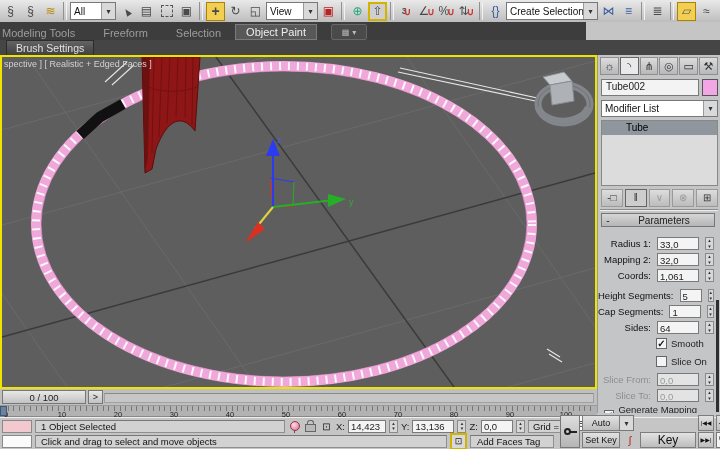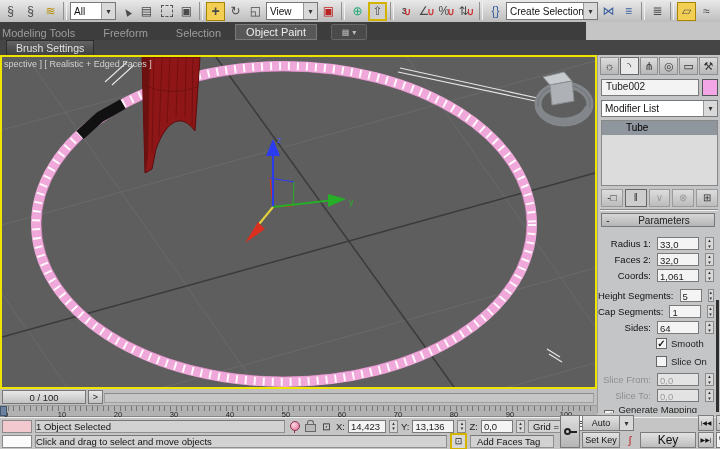--- a/index.html
+++ b/index.html
@@ -87,21 +87,21 @@
   .tick{position:absolute;top:4px;transform:translateX(-50%);font-size:7.5px;color:#222}
   #tb-marker{position:absolute;left:0;top:0;width:7px;height:10px;background:#6b82a0;border:1px solid #44576e;box-sizing:border-box}
   
   #srow1{position:absolute;left:0;top:417px;width:720px;height:16px;display:flex;align-items:center;gap:3px;
     background:#c5c5c5;border-top:1px solid #efefef}
   #srow2{position:absolute;left:0;top:433px;width:720px;height:16px;display:flex;align-items:center;gap:3px;background:#c5c5c5}
   .mini{width:30px;height:13px;border:1px solid #8a8a8a;box-sizing:border-box;flex:0 0 auto;margin-left:2px}
   #mini-pink{background:#f2c9ce}
   #mini-white{background:#fbfbfb}
   .sfield{height:13px;background:#d2d2d2;border:1px solid #8f8f8f;border-top-color:#777;
-    font-size:9.5px;line-height:12px;box-sizing:border-box;flex:0 0 auto;color:#111}
+    font-size:9.5px;line-height:12px;padding-left:5px;box-sizing:border-box;flex:0 0 auto;color:#111}
   #sel-status{width:250px}
   #prompt-field{width:412px}
   .sico{width:13px;height:13px;flex:0 0 auto;display:flex;align-items:center;justify-content:center}
   .coordlbl{font-size:9.5px;flex:0 0 auto}
   .coordfield{width:38px;height:13px;background:#f4f4f4;border:1px solid #7a7a7a;font-size:9.5px;
     line-height:12px;padding-left:2px;box-sizing:border-box;flex:0 0 auto}
   #grid-status{width:50px;padding-left:4px}
   
   .balloon{width:8px;height:8px;border-radius:50%;background:radial-gradient(circle at 35% 35%,#ffd9e4,#e0688c);
     border:1px solid #8d3551;position:relative}
@@ -316,21 +316,21 @@
 
   <div class="prow" style="top:181px">
     <span class="plabel">Radius 1:</span>
     <span class="pfield">33,0</span>
     <span class="spin">
         <span>▲</span>
         <span>▼</span>
       </span>
   </div>
   <div class="prow" style="top:197px">
-    <span class="plabel">Faces 2:</span>
+    <span class="plabel">Mapping 2:</span>
     <span class="pfield">32,0</span>
     <span class="spin">
         <span>▲</span>
         <span>▼</span>
       </span>
   </div>
   <div class="prow" style="top:213px">
     <span class="plabel">Coords:</span>
     <span class="pfield">1,061</span>
     <span class="spin">

